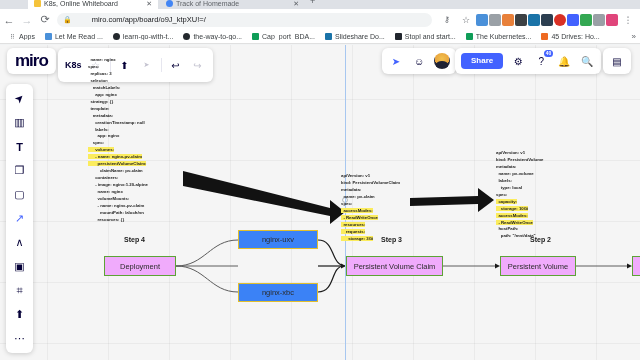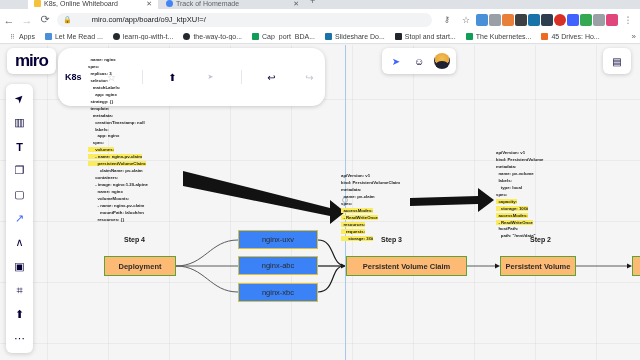--- a/index.html
+++ b/index.html
@@ -66,21 +66,21 @@
     position:absolute;left:0;top:45px;width:640px;height:32px;
     pointer-events:none;
   }
   .hgroup{
     position:absolute;background:#fff;border-radius:6px;
     box-shadow:0 1px 4px rgba(0,0,0,.18);
     display:flex;align-items:center;height:26px;top:3px;
   }
   #g-logo{left:7px;padding:0 8px;}
   .miro-logo{font-size:17px;font-weight:700;color:#050038;letter-spacing:-1px;}
-  #g-board{left:58px;padding:16px 7px;gap:22px;border-radius:13px;}
+  #g-board{left:58px;padding:4px 7px;gap:6px;}
   .board-name{font-size:9px;font-weight:700;color:#050038;}
   .hicon{display:flex;align-items:center;justify-content:center;
     width:16px;height:16px;color:#050038;font-size:10px;}
   .hicon.faint{color:#c3c2cf;}
   .hsep{width:1px;height:14px;background:#e6e6ef;}
   #g-right1{left:382px;padding:0 6px;gap:7px;}
   #g-right2{left:455px;padding:0 6px;gap:7px;align-items:center;}
   #g-right3{left:603px;padding:0 6px;}
   .avatar{width:16px;height:16px;border-radius:50%;
     background:radial-gradient(circle at 50% 35%,#f2c14e 0%,#e8a33d 55%,#2b2b38 56%);
@@ -127,27 +127,27 @@
   #yaml-step2{left:496px;top:150px;}
 
   .steplabel{position:absolute;font-size:7px;font-weight:700;color:#1a1a1a;}
   #label-step4{left:124px;top:236px;}
   #label-step3{left:381px;top:236px;}
   #label-step2{left:530px;top:236px;}
 
   
   .node{position:absolute;display:flex;align-items:center;justify-content:center;
     font-size:7.5px;color:#2b2b2b;box-sizing:border-box;}
-  .node.green{background:#fdba74;border:1px solid #5da336;font-weight:bold;}
+  .node.green{background:#f0abfc;border:1px solid #5da336;}
   .node.yellow{background:#3b82f6;border:1px solid #e2bf2c;}
   #node-deployment{left:104px;top:256px;width:72px;height:20px;}
   #node-nginx-uxv{left:238px;top:230px;width:80px;height:19px;}
   #node-nginx-abc{left:238px;top:256px;width:80px;height:19px;}
   #node-nginx-xbc{left:238px;top:283px;width:80px;height:19px;}
-  #node-pvc{left:346px;top:256px;width:121px;height:20px;}
+  #node-pvc{left:346px;top:256px;width:97px;height:20px;}
   #node-pv{left:500px;top:256px;width:76px;height:20px;text-align:center;}
   #node-partial{left:632px;top:256px;width:22px;height:20px;}
 
   .svgwrap{position:absolute;left:0;top:0;width:640px;height:360px;pointer-events:none;}
 </style>
 </head>
 <body>
 
 <div class="app">
 
@@ -310,21 +310,20 @@
   - ReadWriteOnce
 </span><span>  hostPath:
     path: "/mnt/data"</span></div>
 
     <div class="steplabel" id="label-step4">Step 4</div>
     <div class="steplabel" id="label-step3">Step 3</div>
     <div class="steplabel" id="label-step2">Step 2</div>
 
     <div class="node green" id="node-deployment">Deployment</div>
     <div class="node yellow" id="node-nginx-uxv">nginx-uxv</div>
-    <div class="node yellow" id="node-nginx-abc">nginx-abc</div>
     <div class="node yellow" id="node-nginx-xbc">nginx-xbc</div>
     <div class="node green" id="node-pvc">Persistent Volume Claim</div>
     <div class="node green" id="node-pv">Persistent Volume</div>
     <div class="node green" id="node-partial"></div>
   </div>
 
   <div class="miro-header">
     <div class="hgroup" id="g-logo" style="pointer-events:auto">
       <span class="miro-logo">miro</span>
     </div>
@@ -336,20 +335,30 @@
       <span class="hicon faint" style="font-size:7px">➤</span>
       <span class="hsep"></span>
       <span class="hicon">↩</span>
       <span class="hicon faint">↪</span>
     </div>
     <div class="hgroup" id="g-right1" style="pointer-events:auto">
       <span class="hicon" style="color:#4262ff">➤</span>
       <span class="hicon">☺</span>
       <span class="avatar"></span>
     </div>
+    <div class="hgroup" id="g-right2" style="pointer-events:auto">
+      <button class="share-btn">Share</button>
+      <span class="hicon">⚙</span>
+      <span class="hicon" style="position:relative">
+        ?
+        <span class="badge">40</span>
+      </span>
+      <span class="hicon">🔔</span>
+      <span class="hicon">🔍</span>
+    </div>
     <div class="hgroup" id="g-right3" style="pointer-events:auto">
       <span class="hicon">▤</span>
     </div>
   </div>
 
   <div class="toolbar">
     <div class="tool">
         <span style="transform:rotate(-45deg);display:block">➤</span>
       </div>
     <div class="tool">

